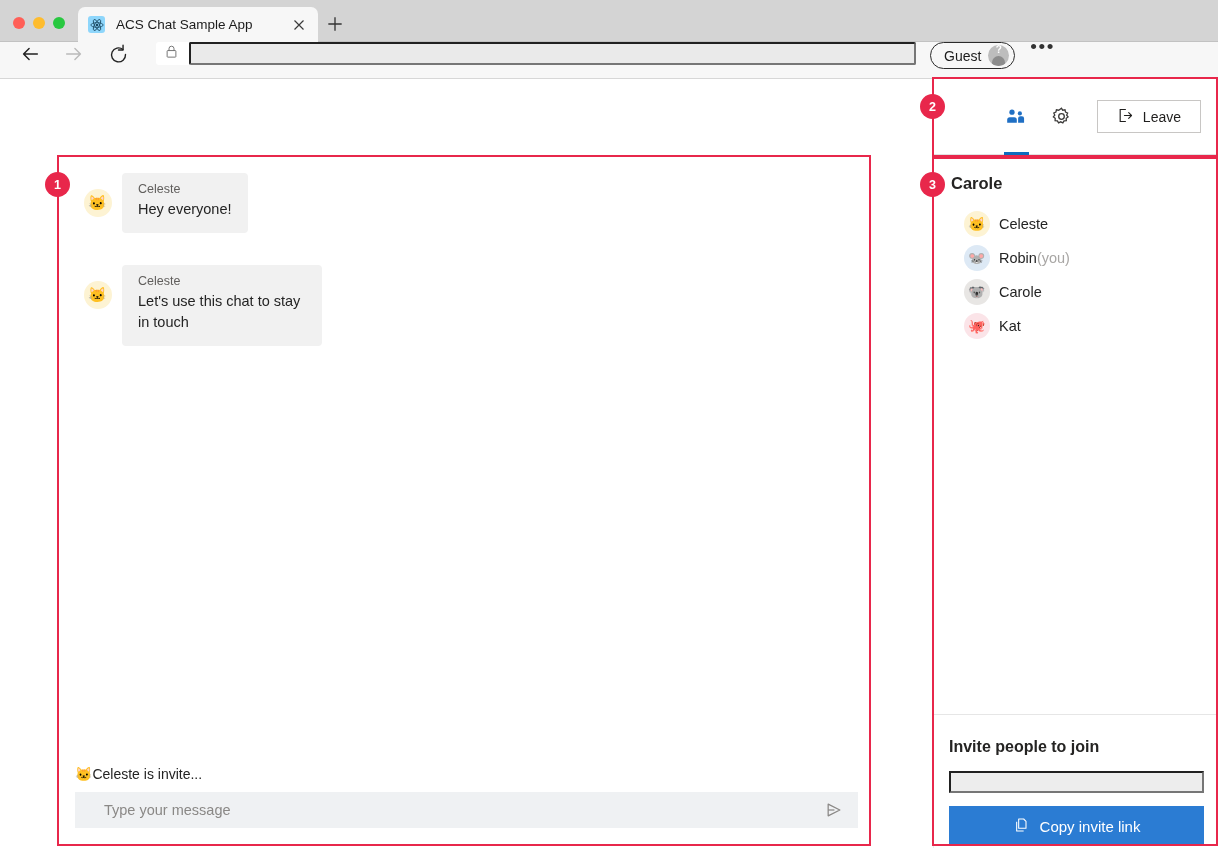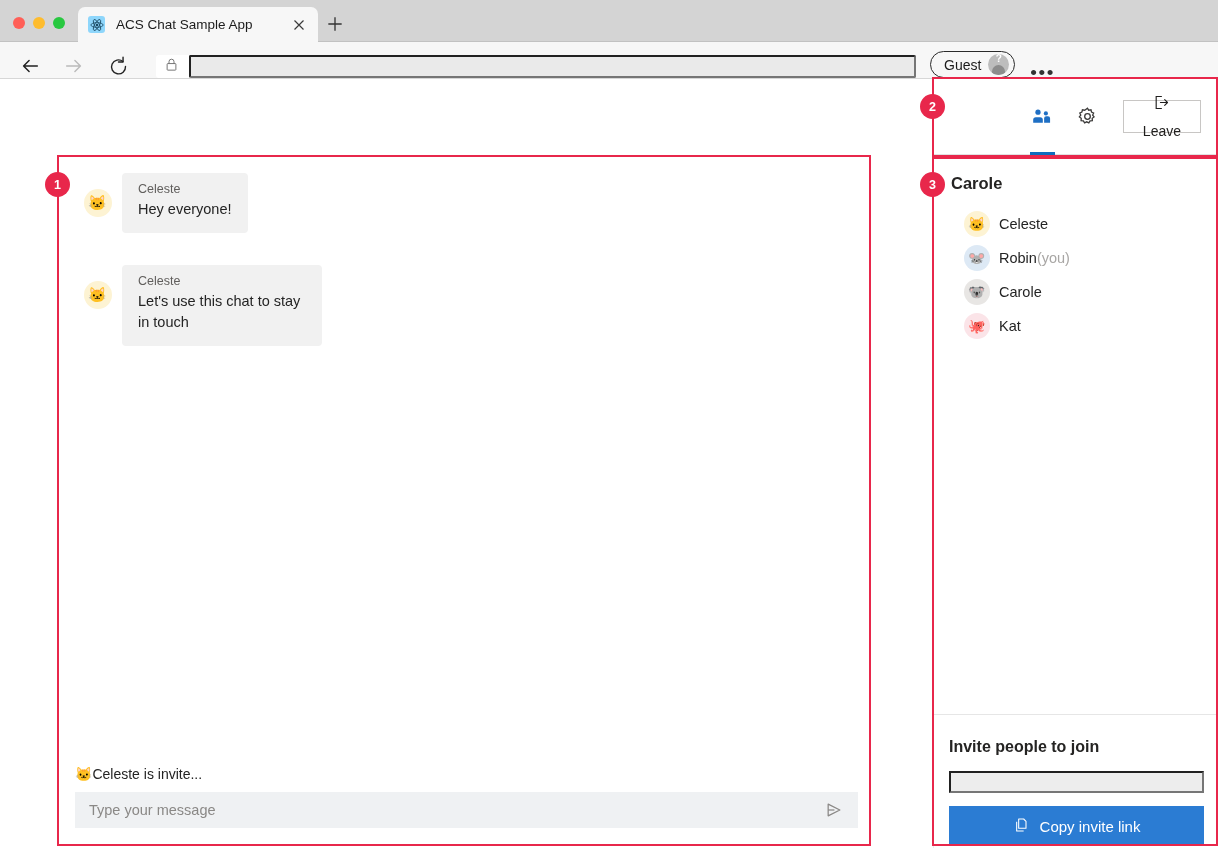--- a/index.html
+++ b/index.html
@@ -35,21 +35,21 @@
   }
   .tab-close { width:18px; height:18px; flex:0 0 auto; color:#3a3a3a; }
   .newtab {
     position:absolute; left:325px; top:14px; width:20px; height:20px;
     color:#333;
   }
 
   .navbar {
     position:absolute; left:0; top:42px; width:1218px; height:37px;
     background:#f7f7f7; border-bottom:1px solid #d7d7d7;
-    display:flex; align-items:flex-end;
+    display:flex; align-items:flex-start;
   }
   .navbtn { width:24px; height:24px; margin-left:0; display:flex; align-items:center; justify-content:center; }
   .nav-back  { margin-left:18px; color:#222; }
   .nav-fwd   { margin-left:20px; color:#bbb; }
   .nav-rel   { margin-left:20px; color:#222; }
   .omnibox {
     margin-left:26px; width:760px; height:23px; background:#fff;
     border-radius:3px; display:flex; align-items:center;
   }
   .lock { margin-left:8px; color:#6e6e6e; }
@@ -86,21 +86,21 @@
   .tabicon {
     width:46px; height:76px; display:flex; align-items:center; justify-content:center;
     position:relative;
   }
   .tabicon.active::after{
     content:""; position:absolute; bottom:0; left:11px; width:25px; height:3px; background:#0f6cbd;
   }
   .leave-btn {
     margin-left:12px; height:33px; border:1px solid #c8c6c4; background:#fff;
     display:flex; align-items:center; justify-content:center; gap:9px;
-    padding:0 19px; font-size:14px; color:#201f1e;flex-direction:column;
+    padding:0 19px; font-size:14px; color:#201f1e;
   }
 
   
   .chat-body { position:absolute; left:0; top:76px; width:933px; height:693px; background:#fff; }
   .messages { position:absolute; left:0; top:0; width:933px; height:625px; padding:18px 0 0 0; }
 
   .msg-row { display:flex; align-items:flex-start; padding-left:84px; margin-bottom:8px; }
   .avatar {
     width:28px; height:28px; border-radius:50%; flex:0 0 auto;
     display:flex; align-items:center; justify-content:center; font-size:15px;
@@ -135,21 +135,21 @@
   }
   .typing .t-av { font-size:14px; }
 
   .composer {
     position:absolute; left:75px; bottom:20px; width:783px; height:36px;
     background:#eff1f3; display:flex; align-items:center;
   }
   .composer-input {
     flex:1; border:none; background:transparent; outline:none;
     font-family:"Liberation Sans", sans-serif; font-size:14.5px; color:#8a8886;
-    padding-left:14px;
+    padding-left:29px;
   }
   .composer-input::placeholder { color:#8a8886; }
   .send-btn { width:48px; height:36px; display:flex; align-items:center; justify-content:center; }
 
   
   .people-panel {
     position:absolute; left:933px; top:76px; width:285px; height:693px;
     background:#fff; border-left:1px solid #ececec;
   }
   .people-title { margin:19px 0 0 17px; font-size:16.5px; font-weight:bold; color:#252423; }

